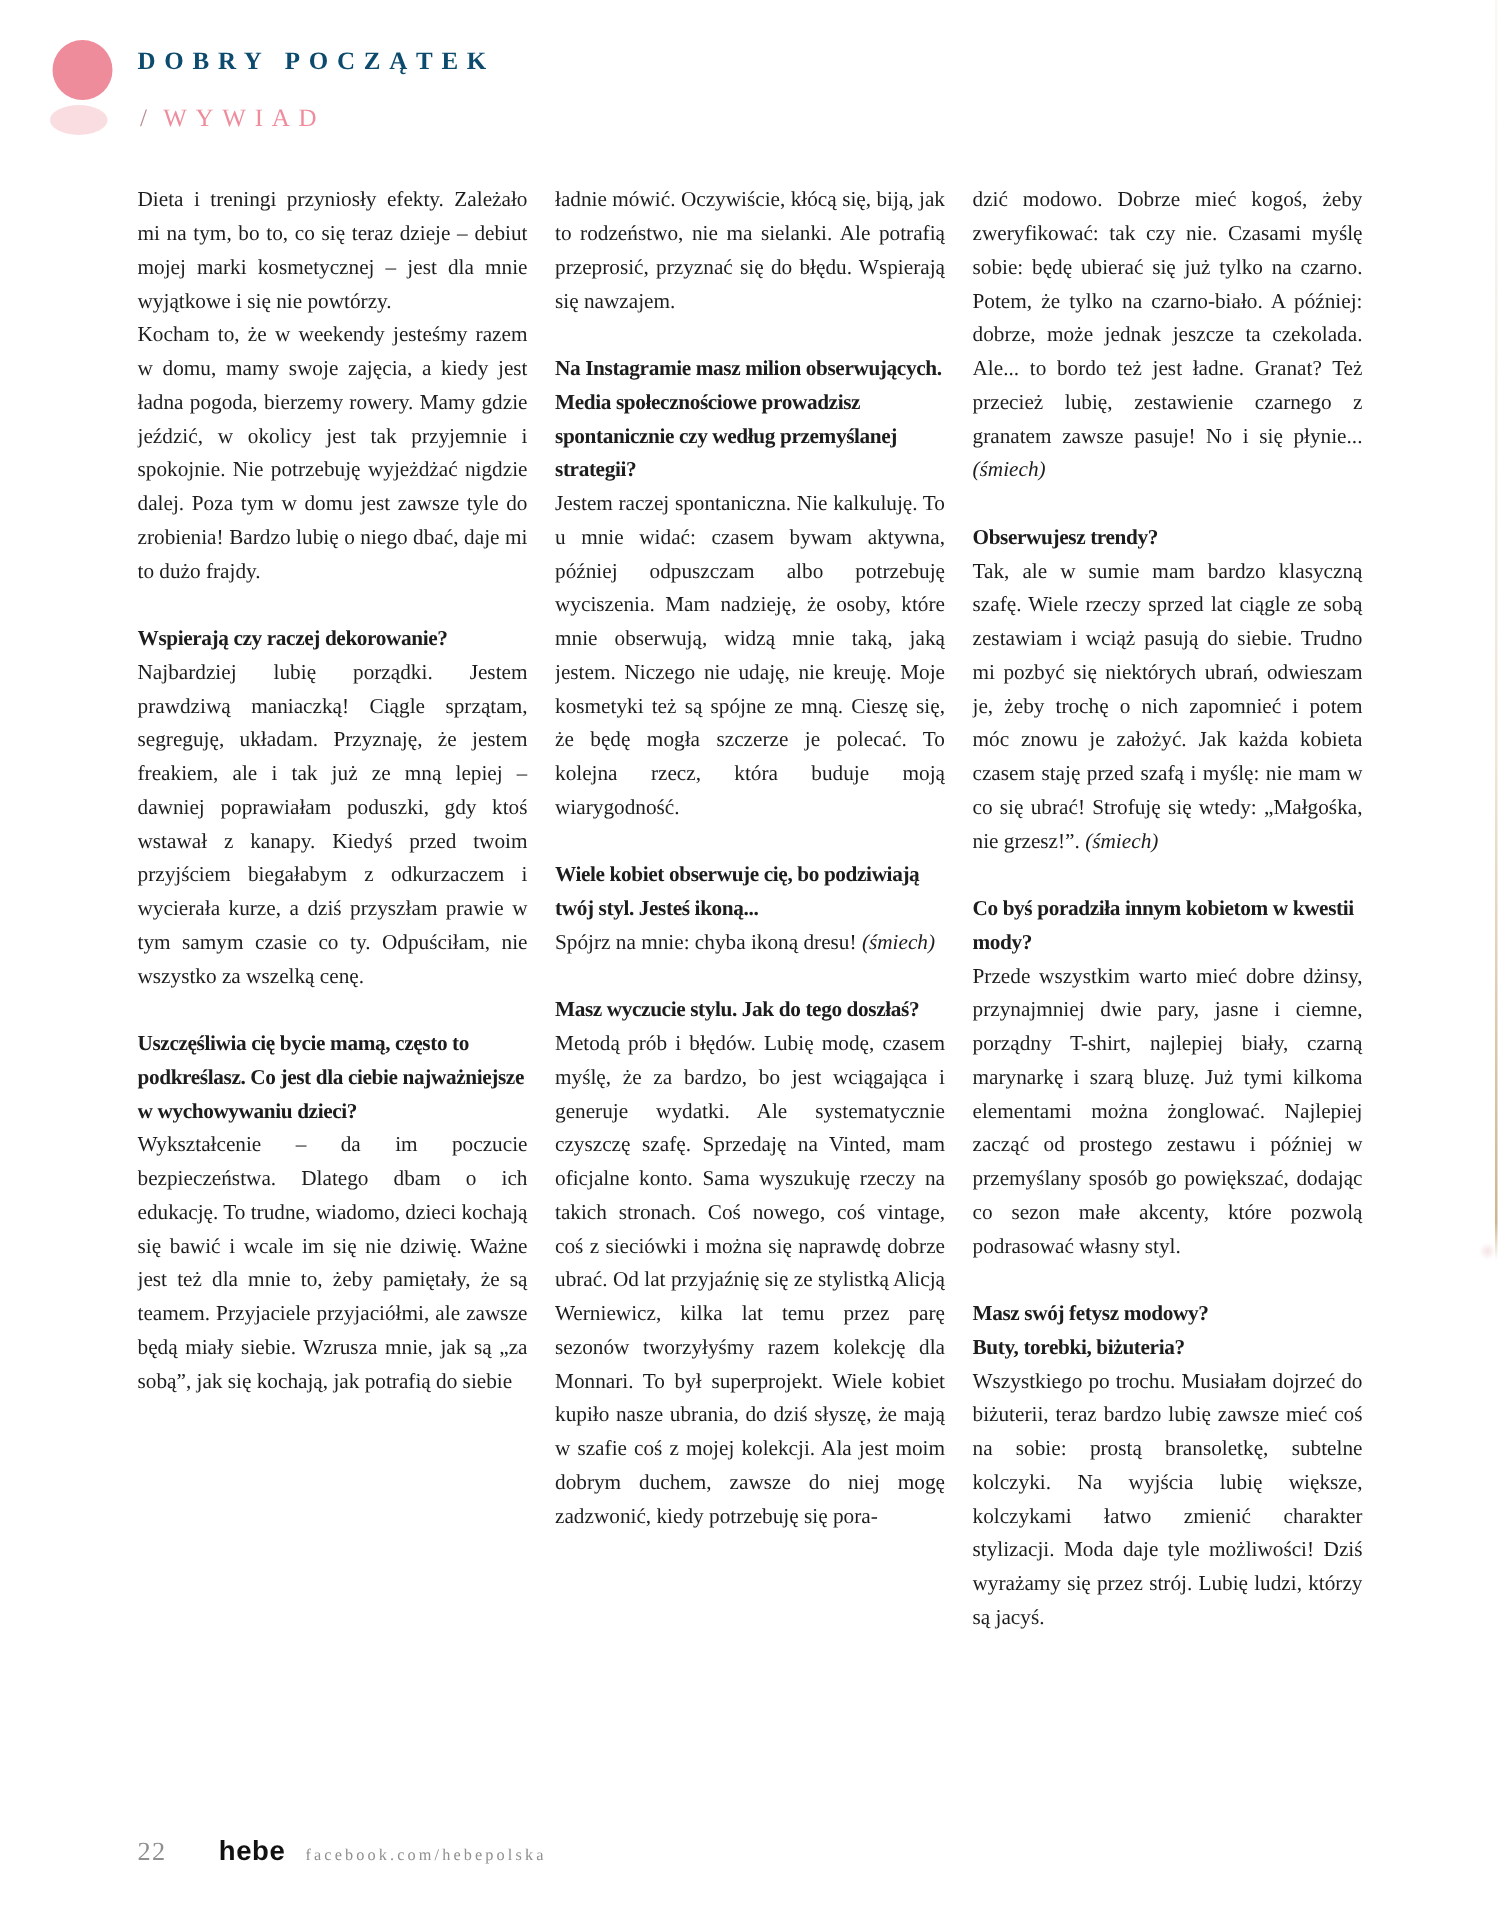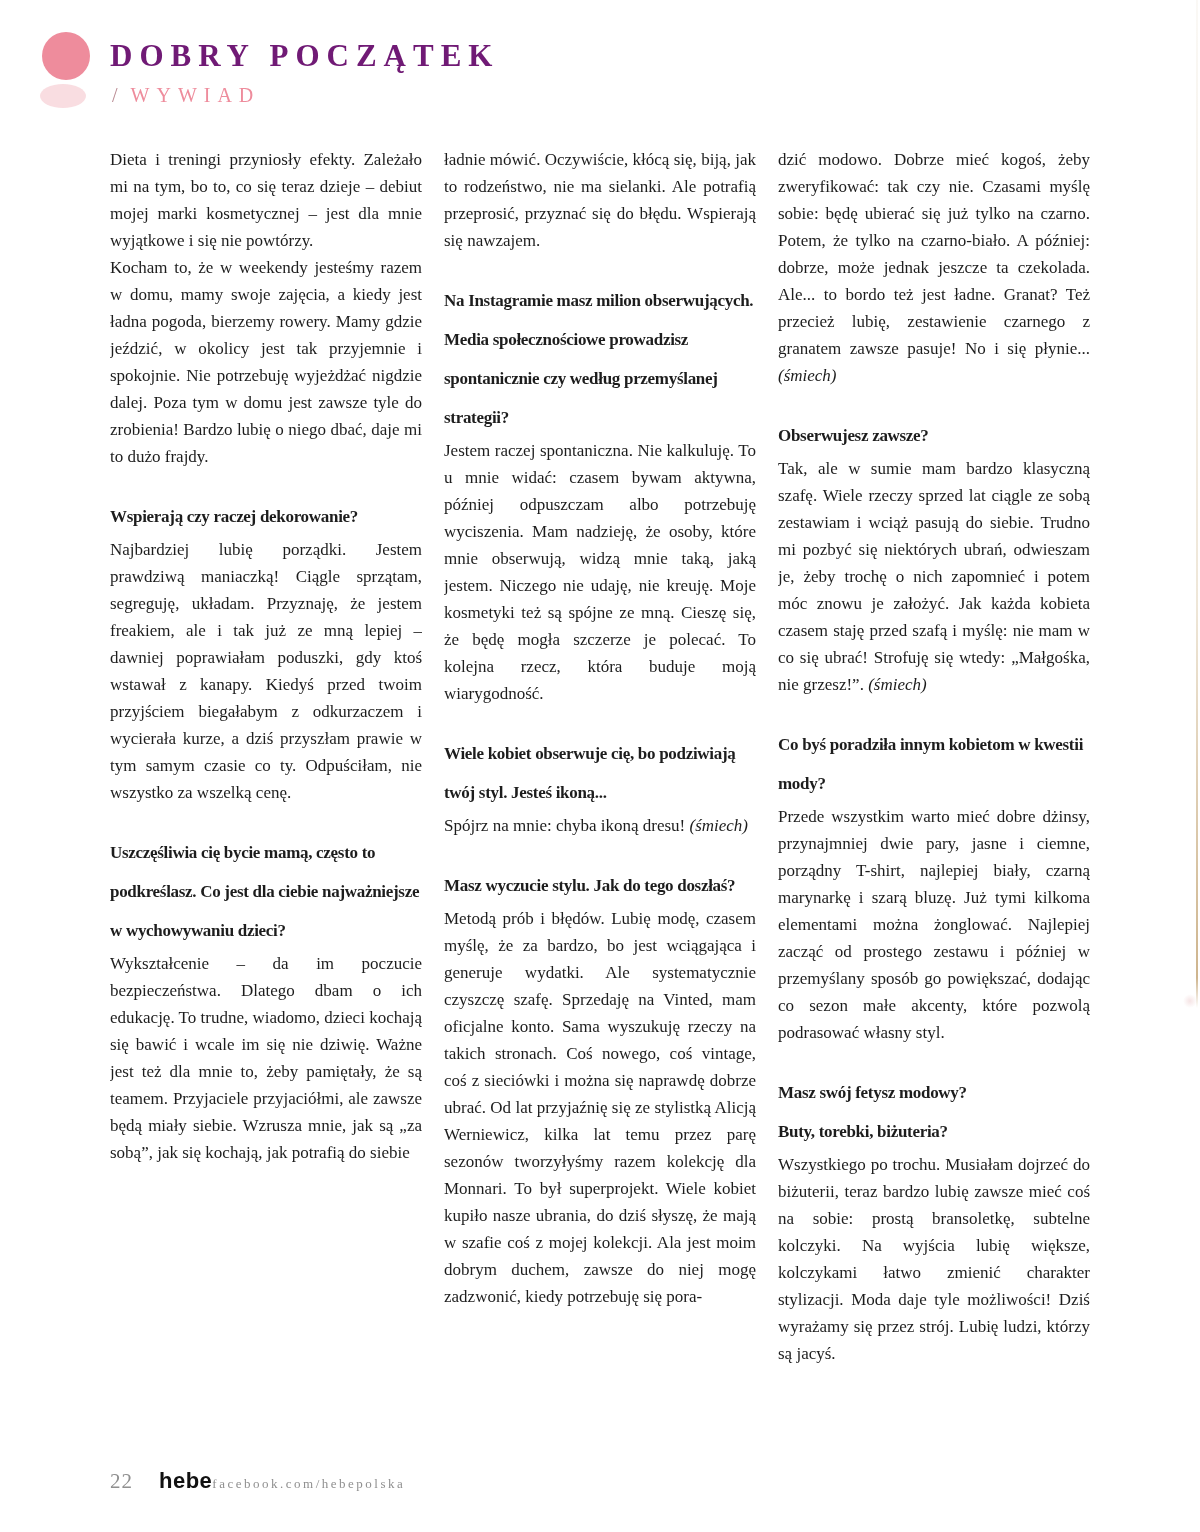--- a/index.html
+++ b/index.html
@@ -24,22 +24,22 @@
     width:48px; height:48px; border-radius:50%;
     background:var(--accent); z-index:2;
   }
   .brand-dot-light {
     position:absolute; left:40px; top:84px;
     width:46px; height:24px; border-radius:50%;
     background:var(--accent-light); opacity:.8; z-index:1;
   }
   .section-title {
     position:absolute; left:110px; top:38px;
-    font-size:31px; font-weight:bold; letter-spacing:7px;
-    color:#701a75; white-space:nowrap;
+    font-size:20px; font-weight:bold; letter-spacing:7px;
+    color:#0c4a6e; white-space:nowrap;
   }
   .section-subtitle {
     position:absolute; left:112px; top:84px;
     font-size:20px; letter-spacing:7px;
     color:var(--accent); white-space:nowrap;
   }
   .section-subtitle .slash { color:#b98a92; margin-right:6px; }
   
   .col {
     position:absolute; top:146px;
@@ -51,27 +51,27 @@
   .col-1 { left:110px; }
   .col-2 { left:444px; }
   .col-3 { left:778px; }
   .col p { margin:0; }
   .col p.a em { font-style:italic; }
   .col p.q {
     font-weight:bold;
     text-align:left;
     margin-top:27px;
     letter-spacing:-0.3px;
-    line-height:39px;
+    line-height:27px;
   }
   .col p:first-child { margin-top:0; }
   
   .footer {
     position:absolute; left:110px; top:1468px;
-    display:flex; align-items:baseline; gap:0;
+    display:flex; align-items:baseline; gap:16px;
   }
   .page-number {
     color:var(--muted); font-size:21px; letter-spacing:1px;
   }
   .logo {
     font-family:Liberation Sans, sans-serif;
     font-weight:bold; color:#111;
     font-size:22px; letter-spacing:0.5px;
     margin-left:26px;
   }
@@ -118,21 +118,21 @@
       <p class="a">ładnie mówić. Oczywiście, kłócą się, biją, jak to rodzeństwo, nie ma sielanki. Ale potrafią przeprosić, przyznać się do błędu. Wspierają się nawzajem.</p>
       <p class="q">Na Instagramie masz milion obserwujących. Media społecznościowe prowadzisz spontanicznie czy według przemyślanej strategii?</p>
       <p class="a">Jestem raczej spontaniczna. Nie kalkuluję. To u mnie widać: czasem bywam aktywna, później odpuszczam albo potrzebuję wyciszenia. Mam nadzieję, że osoby, które mnie obserwują, widzą mnie taką, jaką jestem. Niczego nie udaję, nie kreuję. Moje kosmetyki też są spójne ze mną. Cieszę się, że będę mogła szczerze je polecać. To kolejna rzecz, która buduje moją wiarygodność.</p>
       <p class="q">Wiele kobiet obserwuje cię, bo podziwiają twój styl. Jesteś ikoną...</p>
       <p class="a">Spójrz na mnie: chyba ikoną dresu! <em>(śmiech)</em></p>
       <p class="q">Masz wyczucie stylu. Jak do tego doszłaś?</p>
       <p class="a">Metodą prób i błędów. Lubię modę, czasem myślę, że za bardzo, bo jest wciągająca i generuje wydatki. Ale systematycznie czyszczę szafę. Sprzedaję na Vinted, mam oficjalne konto. Sama wyszukuję rzeczy na takich stronach. Coś nowego, coś vintage, coś z sieciówki i można się naprawdę dobrze ubrać. Od lat przyjaźnię się ze stylistką Alicją Werniewicz, kilka lat temu przez parę sezonów tworzyłyśmy razem kolekcję dla Monnari. To był superprojekt. Wiele kobiet kupiło nasze ubrania, do dziś słyszę, że mają w szafie coś z mojej kolekcji. Ala jest moim dobrym duchem, zawsze do niej mogę zadzwonić, kiedy potrzebuję się pora-</p>
     </div>
   <div class="col col-3">
       <p class="a">dzić modowo. Dobrze mieć kogoś, żeby zweryfikować: tak czy nie. Czasami myślę sobie: będę ubierać się już tylko na czarno. Potem, że tylko na czarno-biało. A później: dobrze, może jednak jeszcze ta czekolada. Ale... to bordo też jest ładne. Granat? Też przecież lubię, zestawienie czarnego z granatem zawsze pasuje! No i się płynie... <em>(śmiech)</em></p>
-      <p class="q">Obserwujesz zawsze?</p>
+      <p class="q">Obserwujesz trendy?</p>
       <p class="a">Tak, ale w sumie mam bardzo klasyczną szafę. Wiele rzeczy sprzed lat ciągle ze sobą zestawiam i wciąż pasują do siebie. Trudno mi pozbyć się niektórych ubrań, odwieszam je, żeby trochę o nich zapomnieć i potem móc znowu je założyć. Jak każda kobieta czasem staję przed szafą i myślę: nie mam w co się ubrać! Strofuję się wtedy: „Małgośka, nie grzesz!”. <em>(śmiech)</em></p>
       <p class="q">Co byś poradziła innym kobietom w kwestii mody?</p>
       <p class="a">Przede wszystkim warto mieć dobre dżinsy, przynajmniej dwie pary, jasne i ciemne, porządny T-shirt, najlepiej biały, czarną marynarkę i szarą bluzę. Już tymi kilkoma elementami można żonglować. Najlepiej zacząć od prostego zestawu i później w przemyślany sposób go powiększać, dodając co sezon małe akcenty, które pozwolą podrasować własny styl.</p>
       <p class="q">Masz swój fetysz modowy?<br>Buty, torebki, biżuteria?</p>
       <p class="a">Wszystkiego po trochu. Musiałam dojrzeć do biżuterii, teraz bardzo lubię zawsze mieć coś na sobie: prostą bransoletkę, subtelne kolczyki. Na wyjścia lubię większe, kolczykami łatwo zmienić charakter stylizacji. Moda daje tyle możliwości! Dziś wyrażamy się przez strój. Lubię ludzi, którzy są jacyś.</p>
     </div>
 
   <div class="footer">
     <span class="page-number">22</span>
     <span class="logo">hebe</span>

